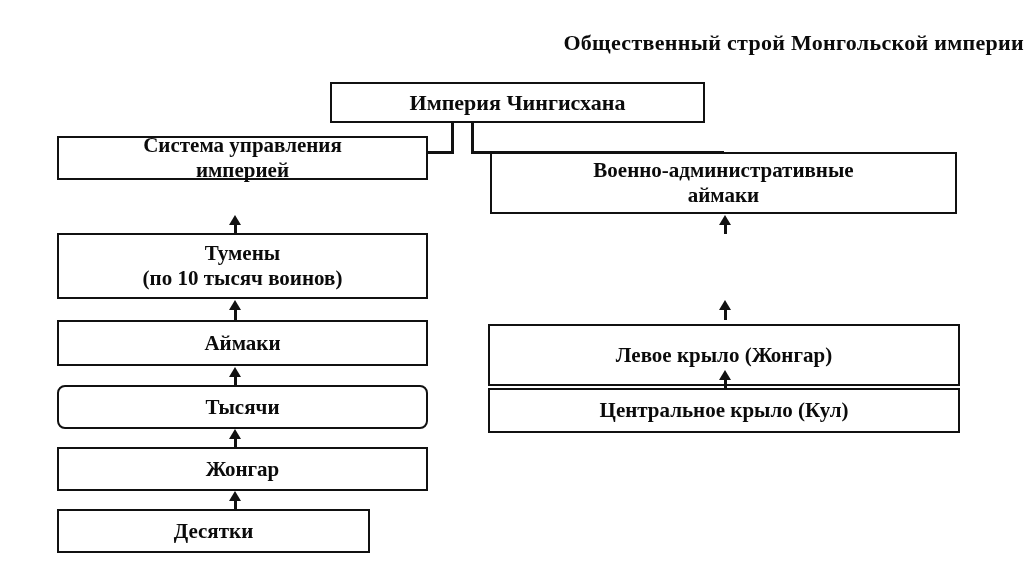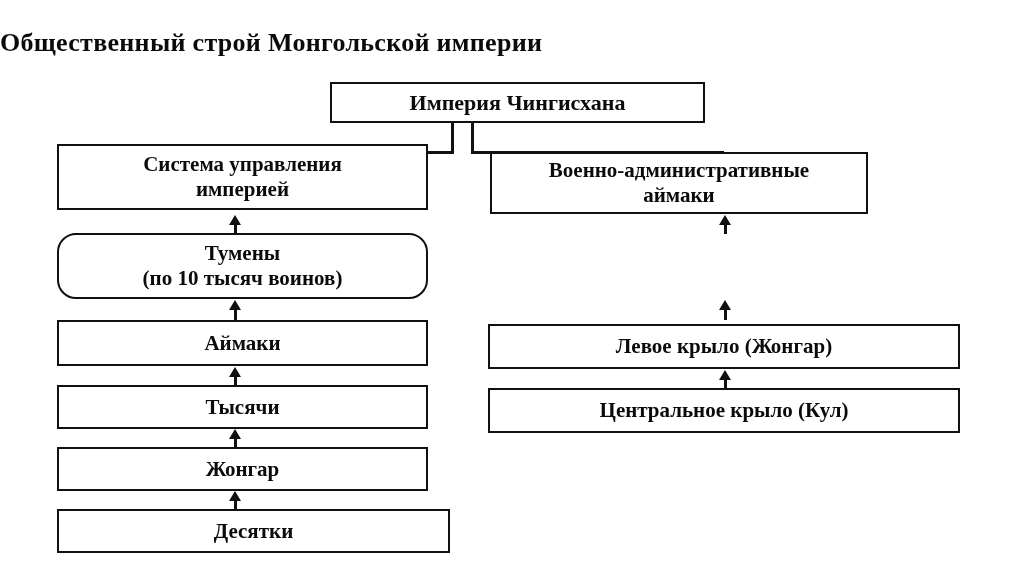--- a/index.html
+++ b/index.html
@@ -15,24 +15,24 @@
     overflow: hidden;
     font-family: "Liberation Serif", "DejaVu Serif", serif;
   }
 
   
   .title {
     position: absolute;
     left: 0;
     top: 27px;
     width: 1024px;
-    text-align: left;
+    text-align: right;
     font-family: "Liberation Serif", "DejaVu Serif", serif;
     font-weight: bold;
-    font-size: 26px;
+    font-size: 22px;
     line-height: 32px;
     letter-spacing: 0.3px;
     color: #0b0b0b;
     white-space: nowrap;
   }
 
   
   .node {
     position: absolute;
     box-sizing: border-box;
@@ -102,88 +102,88 @@
   </div>
 
   <div class="vline" style="left:451px; top:121px; height:33px;"></div>
   <div class="hline" style="left:241px; top:151px; width:213px;"></div>
   <div class="vline" style="left:241px; top:151px; height:3px;"></div>
 
   <div class="vline" style="left:471px; top:121px; height:33px;"></div>
   <div class="hline" style="left:471px; top:151px; width:253px;"></div>
   <div class="vline" style="left:721px; top:151px; height:3px;"></div>
 
-  <div class="node" style="left:57px; top:144px; width:371px; height:66px;">
+  <div class="node" style="left:57px; top:136px; width:371px; height:44px;">
     <span class="lbl">Система управления
 империей</span>
   </div>
 
   <div class="arrow-up" style="left:227px; top:215px; height:19px;">
     <div class="head"></div>
     <div class="stem"></div>
   </div>
 
-  <div class="node" style="left:57px; top:233px; width:371px; height:66px;border-radius:19px;">
+  <div class="node" style="left:57px; top:233px; width:371px; height:66px;">
     <span class="lbl">Тумены
 (по 10 тысяч воинов)</span>
   </div>
 
   <div class="arrow-up" style="left:227px; top:300px; height:20px;">
     <div class="head"></div>
     <div class="stem"></div>
   </div>
 
   <div class="node" style="left:57px; top:320px; width:371px; height:46px;">
     <span class="lbl">Аймаки</span>
   </div>
 
   <div class="arrow-up" style="left:227px; top:367px; height:19px;">
     <div class="head"></div>
     <div class="stem"></div>
   </div>
 
-  <div class="node" style="left:57px; top:385px; width:371px; height:44px;">
+  <div class="node" style="left:57px; top:385px; width:371px; height:44px;border-radius:8px;">
     <span class="lbl">Тысячи</span>
   </div>
 
   <div class="arrow-up" style="left:227px; top:429px; height:19px;">
     <div class="head"></div>
     <div class="stem"></div>
   </div>
 
   <div class="node" style="left:57px; top:447px; width:371px; height:44px;">
     <span class="lbl">Жонгар</span>
   </div>
 
   <div class="arrow-up" style="left:227px; top:491px; height:19px;">
     <div class="head"></div>
     <div class="stem"></div>
   </div>
 
-  <div class="node" style="left:57px; top:509px; width:393px; height:44px;">
+  <div class="node" style="left:57px; top:509px; width:313px; height:44px;">
     <span class="lbl">Десятки</span>
   </div>
 
-  <div class="node" style="left:490px; top:152px; width:378px; height:62px;">
+  <div class="node" style="left:490px; top:152px; width:467px; height:62px;">
     <span class="lbl">Военно-административные
 аймаки</span>
   </div>
 
   <div class="arrow-up" style="left:717px; top:215px; height:19px;">
     <div class="head"></div>
     <div class="stem"></div>
   </div>
 
 
   <div class="arrow-up" style="left:717px; top:300px; height:20px;">
     <div class="head"></div>
     <div class="stem"></div>
   </div>
 
-  <div class="node" style="left:488px; top:324px; width:472px; height:45px;">
+  <div class="node" style="left:488px; top:324px; width:472px; height:62px;">
     <span class="lbl">Левое крыло (Жонгар)</span>
   </div>
 
   <div class="arrow-up" style="left:717px; top:370px; height:19px;">
     <div class="head"></div>
     <div class="stem"></div>
   </div>
 
   <div class="node" style="left:488px; top:388px; width:472px; height:45px;justify-content:center;">
     <span class="lbl">Центральное крыло (Кул)</span>

